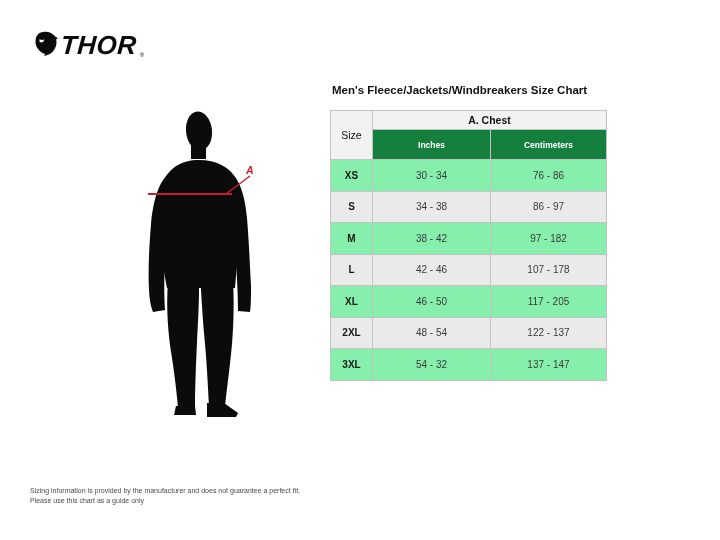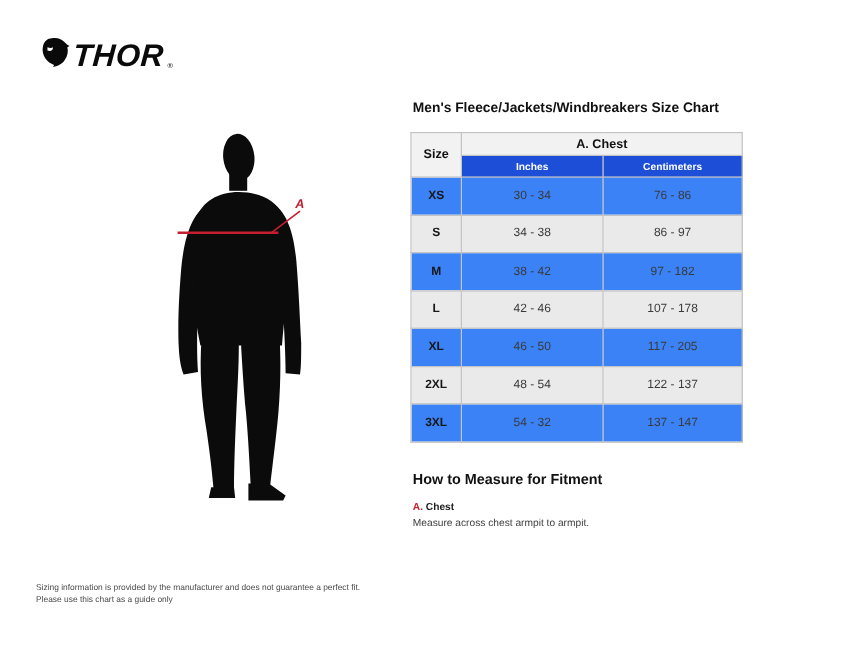--- a/index.html
+++ b/index.html
@@ -11,30 +11,30 @@
   .logo-text { font-size:26px; font-weight:bold; font-style:italic; letter-spacing:0.5px;
                color:#0a0a0a; transform:skewX(-4deg); line-height:1; }
   .logo-reg { font-size:6px; font-weight:normal; align-self:flex-end; margin-bottom:2px; color:#0a0a0a; }
 
   
   .figure-wrap { position:absolute; left:140px; top:110px; width:116px; height:312px; }
   .marker-a { position:absolute; left:246px; top:164px; color:var(--accent-red,#c51f2f);
               font-weight:bold; font-style:italic; font-size:10.5px; }
 
   
-  .right-col { position:absolute; left:342px; top:84px; width:276px; }
+  .right-col { position:absolute; left:330px; top:84px; width:276px; }
   .chart-title { font-size:11.5px; font-weight:bold; color:#111; margin:0 0 14px 2px; }
 
   table.size-chart { width:276px; border-collapse:collapse; table-layout:fixed; }
   table.size-chart th, table.size-chart td { border:1px solid #c3c3c3; text-align:center; vertical-align:middle; }
   th.hdr-gray { background:#f2f2f2; font-size:10.5px; font-weight:bold; color:#111; height:19px; }
-  th.size-hdr { background:#f2f2f2; font-size:10.5px; font-weight:bold; color:#111; }
-  th.hdr-black { background:#1d4ed8; color:#ffffff; font-size:8.5px; font-weight:bold; height:18px;
+  th.size-hdr { background:#f2f2f2; font-size:10.5px; font-weight:normal; color:#111; }
+  th.hdr-black { background:#15803d; color:#ffffff; font-size:8.5px; font-weight:bold; height:30px;
                  border-color:#0c0c0c; }
-  td { height:31.5px; font-size:10px; color:#3a3a3a; background:#3b82f6; }
+  td { height:31.5px; font-size:10px; color:#3a3a3a; background:#86efac; }
   td.size-cell { font-weight:bold; color:#171717; font-size:10px; }
   tbody tr:nth-child(even) td { background:#eaeaea; }
 
   .measure-section { margin-top:23px; margin-left:2px; }
   .measure-heading { font-size:12px; font-weight:bold; color:#111; }
   .measure-item { margin-top:11px; }
   .measure-item-title { font-size:8.5px; font-weight:bold; color:#1a1a1a; }
   .measure-letter { color:var(--accent-red,#c51f2f); }
   .measure-desc { font-size:8.5px; color:#3d3d3d; margin-top:3px; }
 
@@ -126,28 +126,18 @@
         <td>122 - 137</td>
       </tr>
       <tr>
         <td class="size-cell">3XL</td>
         <td>54 - 32</td>
         <td>137 - 147</td>
       </tr>
     </tbody>
   </table>
 
-  <div class="measure-section">
-    <h2 class="measure-heading">How to Measure for Fitment</h2>
-    <div class="measure-item">
-      <div class="measure-item-title">
-        <span class="measure-letter">A.</span>
-        <span>Chest</span>
-      </div>
-      <div class="measure-desc">Measure across chest armpit to armpit.</div>
-    </div>
-  </div>
 </div>
 
 <div class="disclaimer">
   <div>Sizing information is provided by the manufacturer and does not guarantee a perfect fit.</div>
   <div>Please use this chart as a guide only</div>
 </div>
 
 </body></html>

